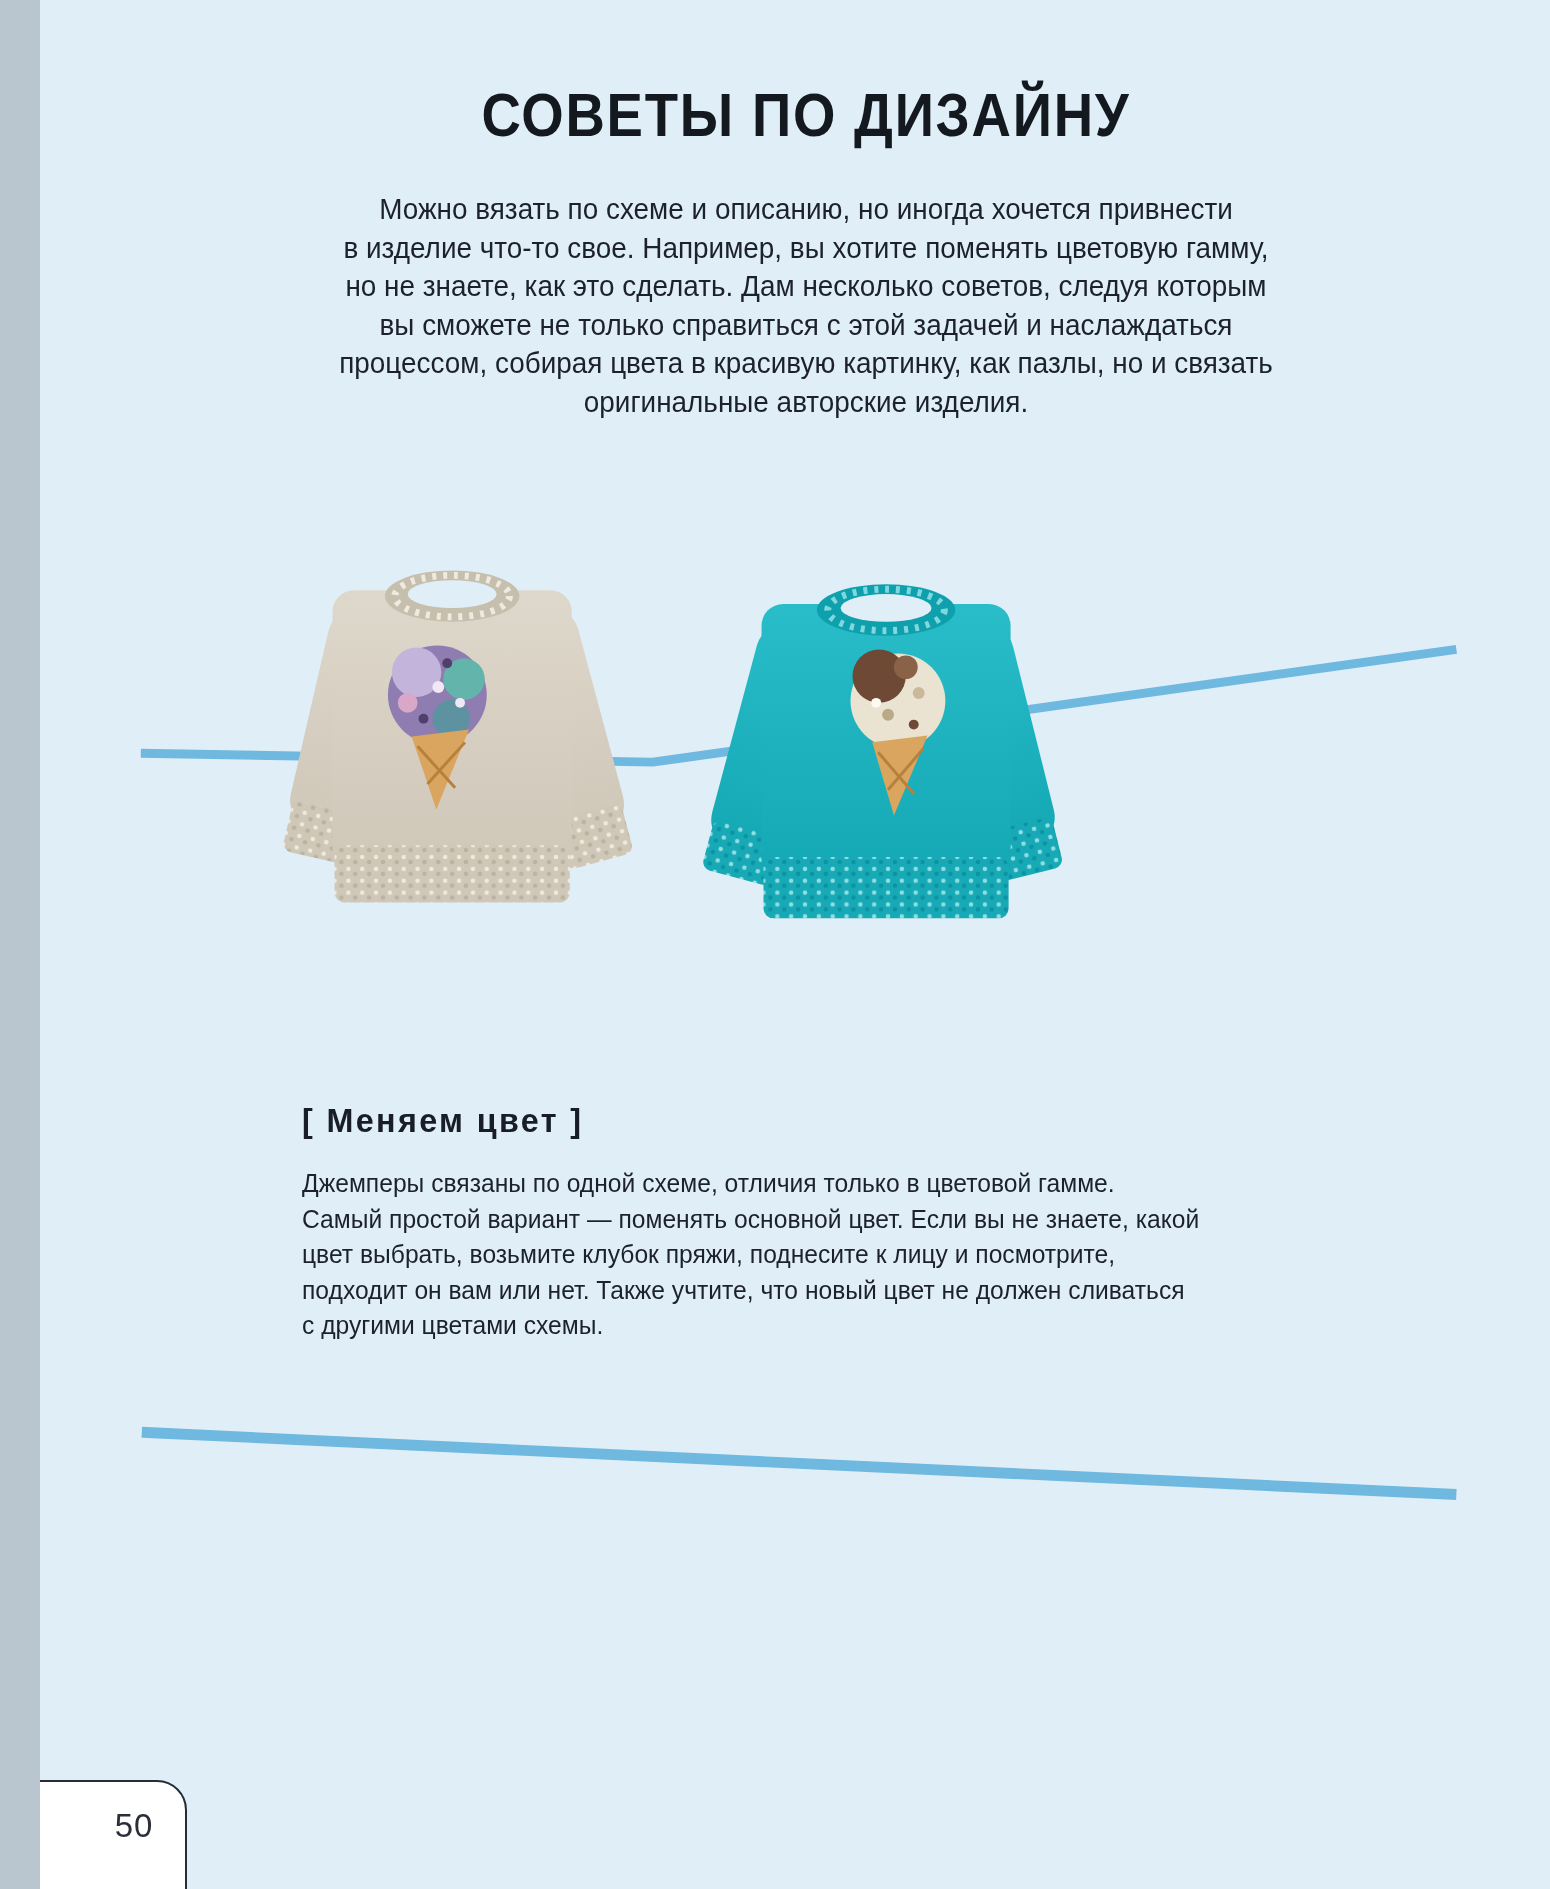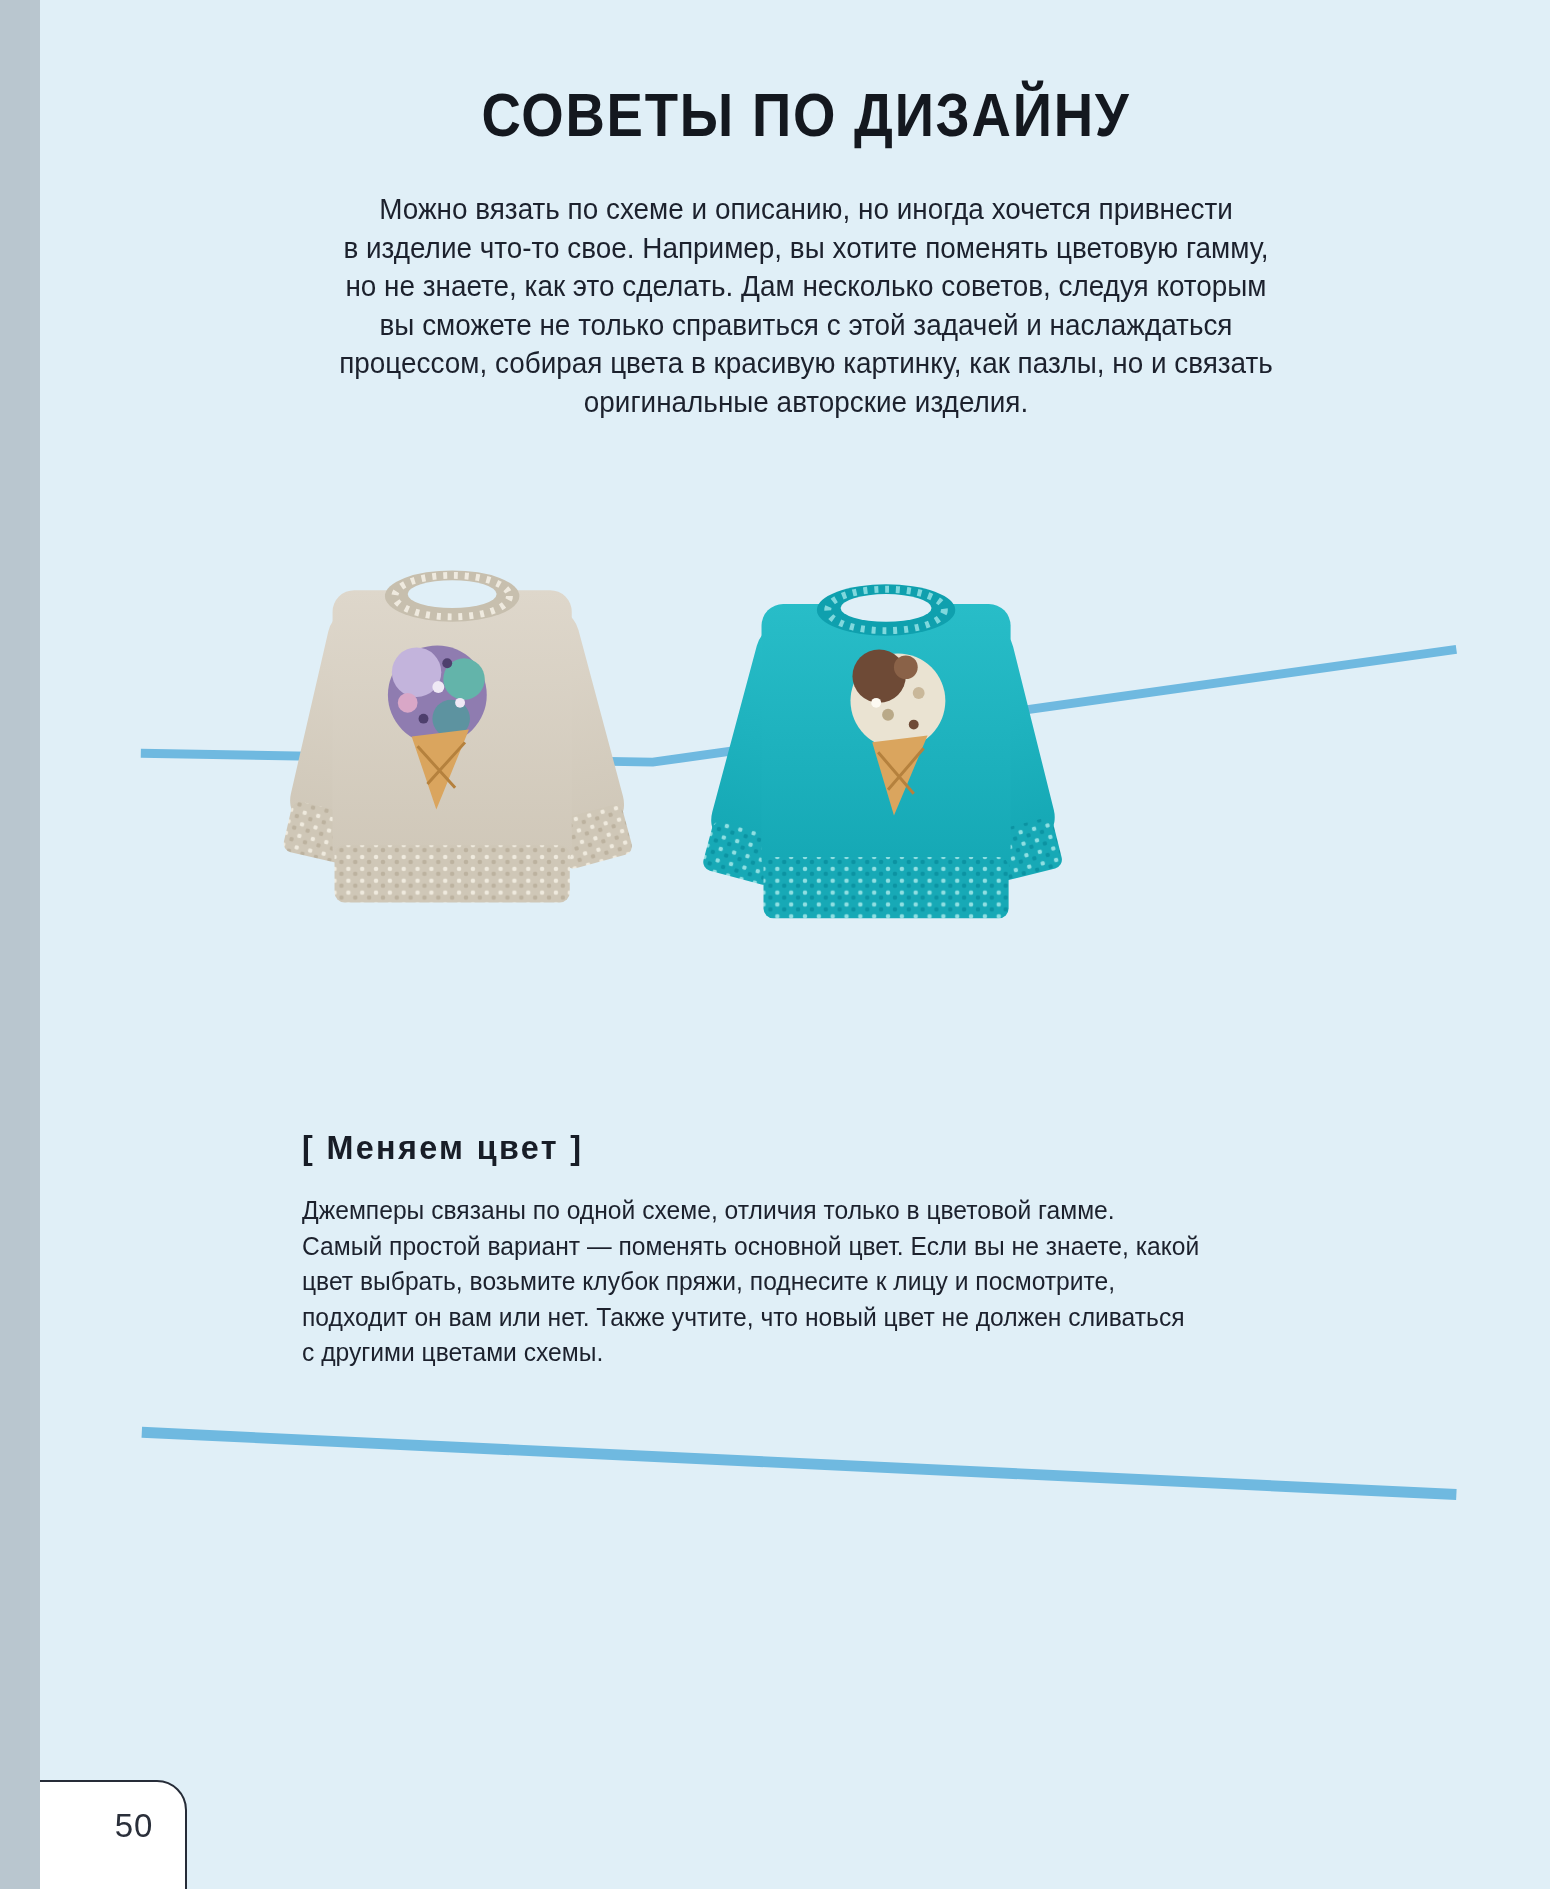--- a/index.html
+++ b/index.html
@@ -37,21 +37,21 @@
   .intro{
     position:absolute;left:0;right:0;top:190px;
     text-align:center;
     font-size:30px;line-height:38.5px;
     transform:scaleX(0.93);transform-origin:50% 0;
     color:#1c212d;
   }
   .intro .line{white-space:nowrap;}
 
   .section{
-    position:absolute;left:262px;top:1127px;width:1100px;
+    position:absolute;left:262px;top:1100px;width:1100px;
   }
   .section h2{
     margin:0 0 26px 0;
     font-size:34px;line-height:40px;font-weight:700;
     letter-spacing:2.5px;
     transform:scaleX(0.95);transform-origin:0 50%;
     color:#181d27;
     white-space:nowrap;
   }
   .section .body{

